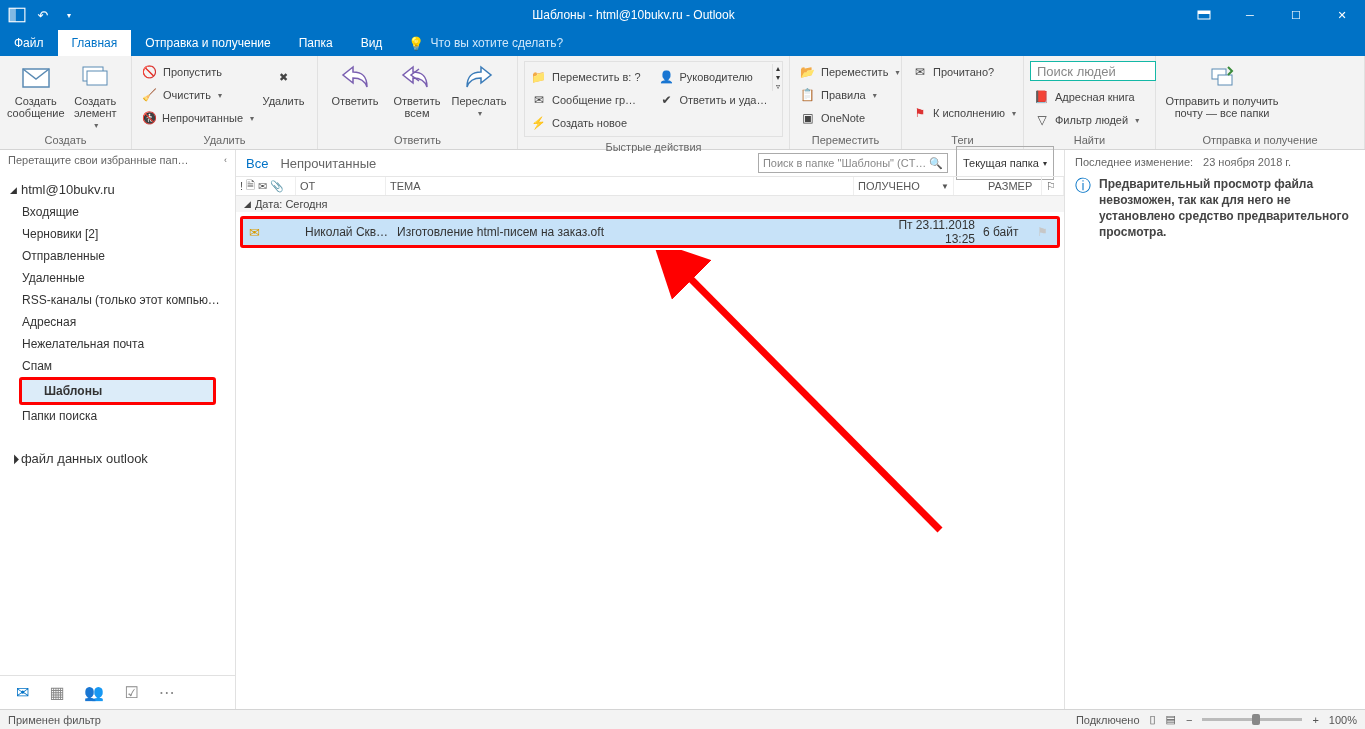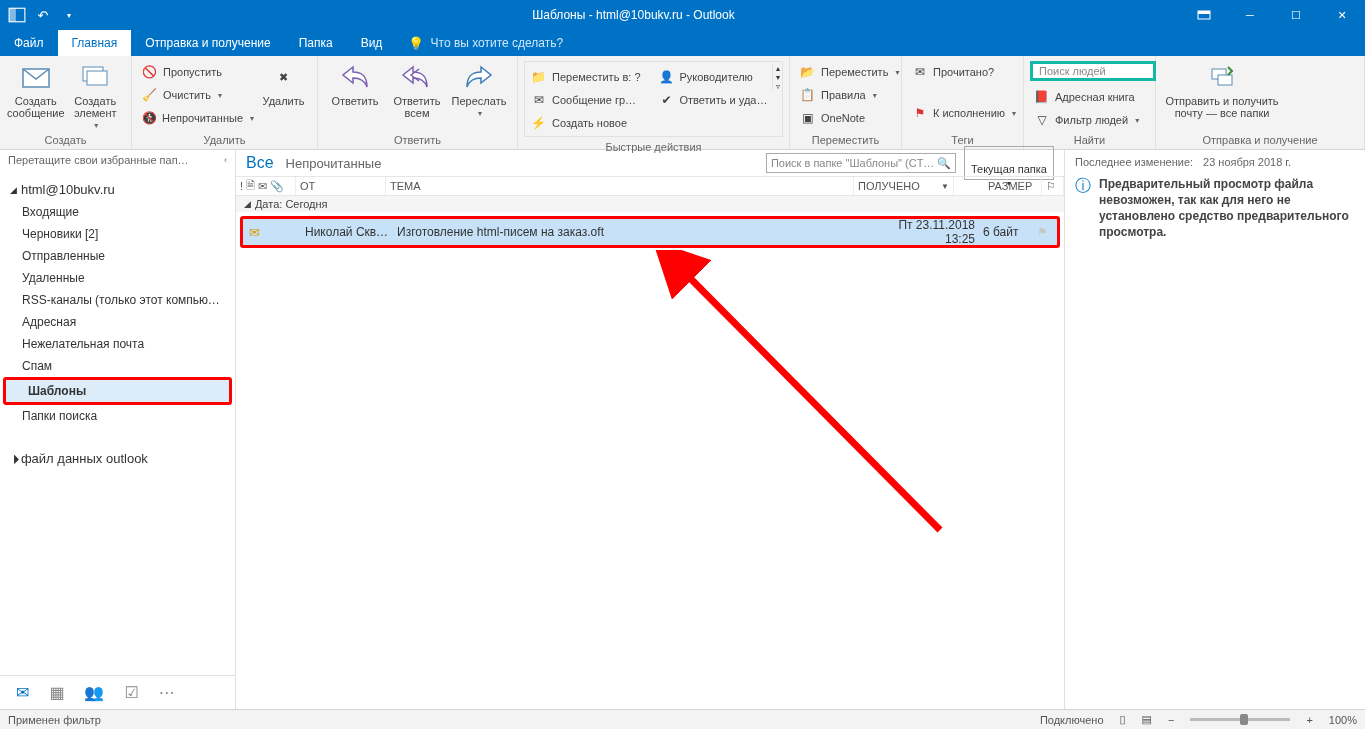--- a/index.html
+++ b/index.html
@@ -25,41 +25,41 @@
 .rgroup { border-right: 1px solid #e1e1e1; display: flex; flex-direction: column; padding: 3px 6px 0 6px; }
 .rgroup .body { flex: 1; display: flex; align-items: flex-start; }
 .rgroup .glabel { text-align: center; font-size: 11px; color: #666; height: 15px; line-height: 13px; }
 .bigbtn { display: flex; flex-direction: column; align-items: center; width: 62px; padding-top: 2px; font-size: 11px; color: #444; text-align: center; cursor: pointer; gap: 2px; }
 .bigbtn .bicon { width: 32px; height: 32px; display: flex; align-items: center; justify-content: center; }
 .bigbtn .blabel { line-height: 12px; }
 .smallstack { display: flex; flex-direction: column; gap: 1px; padding-top: 2px; }
 .smallbtn { display: flex; align-items: center; gap: 5px; font-size: 11px; color: #444; height: 22px; padding: 0 4px; cursor: pointer; white-space: nowrap; }
 .smallbtn .sicon { width: 16px; height: 16px; display: flex; align-items: center; justify-content: center; font-size: 12px; }
 .dd::after { content: "▾"; font-size: 8px; color: #666; margin-left: 2px; }
-.searchbox { width: 126px; height: 20px; border: 3px solid #14b8a6; background: #fff; font-size: 11px; padding: 4px 6px; color: #888; display:flex; align-items:center; margin-bottom:4px;}
+.searchbox { width: 126px; height: 20px; border: 1px solid #14b8a6; background: #fff; font-size: 13px; padding: 4px 6px; color: #888; display:flex; align-items:center; margin-bottom:4px;}
 
 
 .main { display: flex; height: 559px; }
 .navpane { width: 236px; border-right: 1px solid #e1e1e1; display: flex; flex-direction: column; }
 .favhdr { height: 20px; display: flex; align-items: center; padding: 0 8px; font-size: 11px; color: #666; justify-content: flex-start; gap:4px;}
 .favhdr .car { margin-left:auto; font-size:9px;}
 .acct { padding: 4px 10px; font-size: 13px; display:flex; align-items:center; gap:4px; color:#333; }
 .acct .tri { font-size:9px;}
 .folder { padding: 4px 10px 4px 22px; font-size: 12px; color: #333; cursor: pointer; white-space: nowrap; overflow: hidden; text-overflow: ellipsis; }
 .folder.selected { background: #dcecf9; font-weight: 600; }
-.redbox-a { border: 3.5px solid #f00; border-radius: 3px; margin: 0 3px; }
+.redbox-a { border: 3.5px solid #f00; border-radius: 3px; margin: 0 19px; }
 .navbottom { margin-top: auto; border-top: 1px solid #e1e1e1; height: 34px; display: flex; align-items: center; gap: 20px; padding: 0 16px; color: #0072c6; }
 .navbottom .nb { font-size: 16px; cursor: pointer; }
 
 .listpane { flex: 1; border-right: 1px solid #e1e1e1; display: flex; flex-direction: column; min-width: 0; }
 .listhdr { height: 26px; display: flex; align-items: center; padding: 0 10px; gap: 4px; }
-.listhdr .lall { color: #0072c6; font-size: 16px; cursor:pointer; }
+.listhdr .lall { color: #0072c6; font-size: 13px; cursor:pointer; }
 .listhdr .lunr { color: #666; font-size: 13px; margin-left: 8px; cursor:pointer; }
 .listhdr .srch { margin-left: auto; width: 190px; height: 20px; border: 1px solid #ababab; font-size: 11px; padding: 0 4px; color: #888; display:flex;align-items:center; }
-.listhdr .scope { height: 20px; border: 1px solid #ababab; font-size: 11px; padding: 16px 6px; display:flex; align-items:center; gap:4px; margin-left:4px; cursor:pointer;flex-direction:column;}
+.listhdr .scope { height: 20px; border: 1px solid #ababab; font-size: 11px; padding: 16px 6px; display:flex; align-items:center; gap:4px; margin-left:4px; cursor:pointer;}
 .colhdr { height: 20px; border-top: 1px solid #e6e6e6; border-bottom: 1px solid #e6e6e6; display: flex; align-items: center; font-size: 11px; color: #555; }
 .colhdr > div { padding: 0 4px; border-right: 1px solid #eee; height: 100%; display: flex; align-items: center; }
 .col-flags { width: 60px; gap:3px; padding-left:6px;}
 .col-from { width: 90px; }
 .col-subj { flex: 1; }
 .col-recv { width: 100px; justify-content:space-between;}
 .col-size { width: 58px; margin-left: 30px; }
 .col-flag2 { width: 22px; }
 .grouprow { background: #f5f5f5; font-size: 11px; padding: 2px 8px; color: #444; display:flex; align-items:center; gap:4px;}
 .grouprow .tri { font-size:9px; }
@@ -72,21 +72,21 @@
 .msgrow .msize { width: 46px; }
 .msgrow .mflag { width: 14px; color: #c7c7c7; }
 
 .preview { width: 300px; padding: 6px 10px; font-size: 12px; color: #444; }
 .preview .pmeta { display: flex; gap: 10px; color: #666; font-size: 11px; margin-bottom: 8px; }
 .preview .pmsg { display: flex; gap: 8px; }
 .preview .pico { color: #0072c6; font-size: 16px; flex-shrink:0;}
 .preview .ptxt { font-weight: 600; line-height: 16px; }
 
 .statusbar { height: 20px; background: #f3f3f3; border-top: 1px solid #d4d4d4; display: flex; align-items: center; font-size: 11px; color: #555; padding: 0 8px; }
-.statusbar .sr { margin-left: auto; display: flex; align-items: center; gap: 16px; }
+.statusbar .sr { margin-left: auto; display: flex; align-items: center; gap: 10px; }
 .zoomslider { width: 100px; height: 3px; background: #bbb; position: relative; }
 .zoomslider::after { content:""; position:absolute; left:50%; top:-4px; width:8px; height:11px; background:#888; border-radius:2px;}
 
 .arrow-svg { position: absolute; pointer-events: none; z-index: 50; }
 
 svg.ico { width: 100%; height: 100%; }
 </style>
 </head>
 <body>
 

